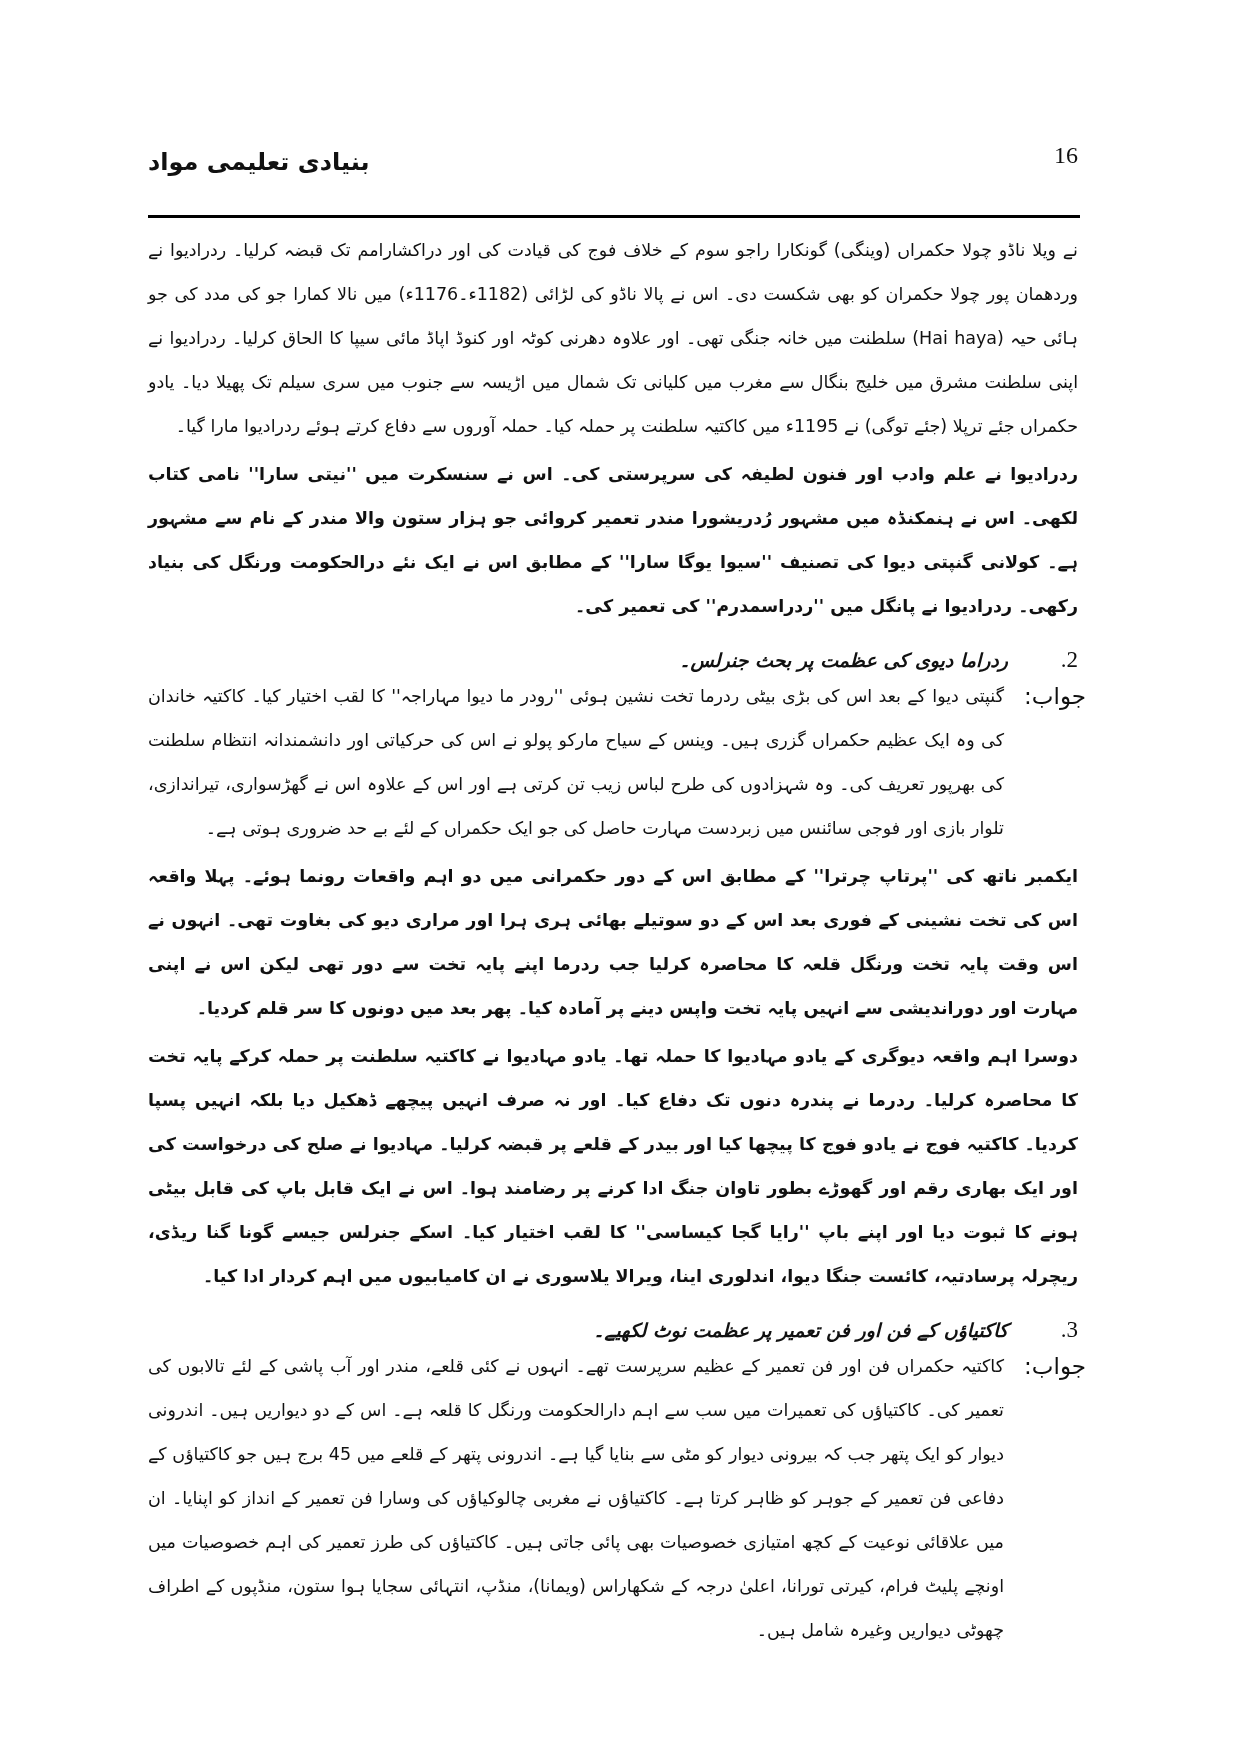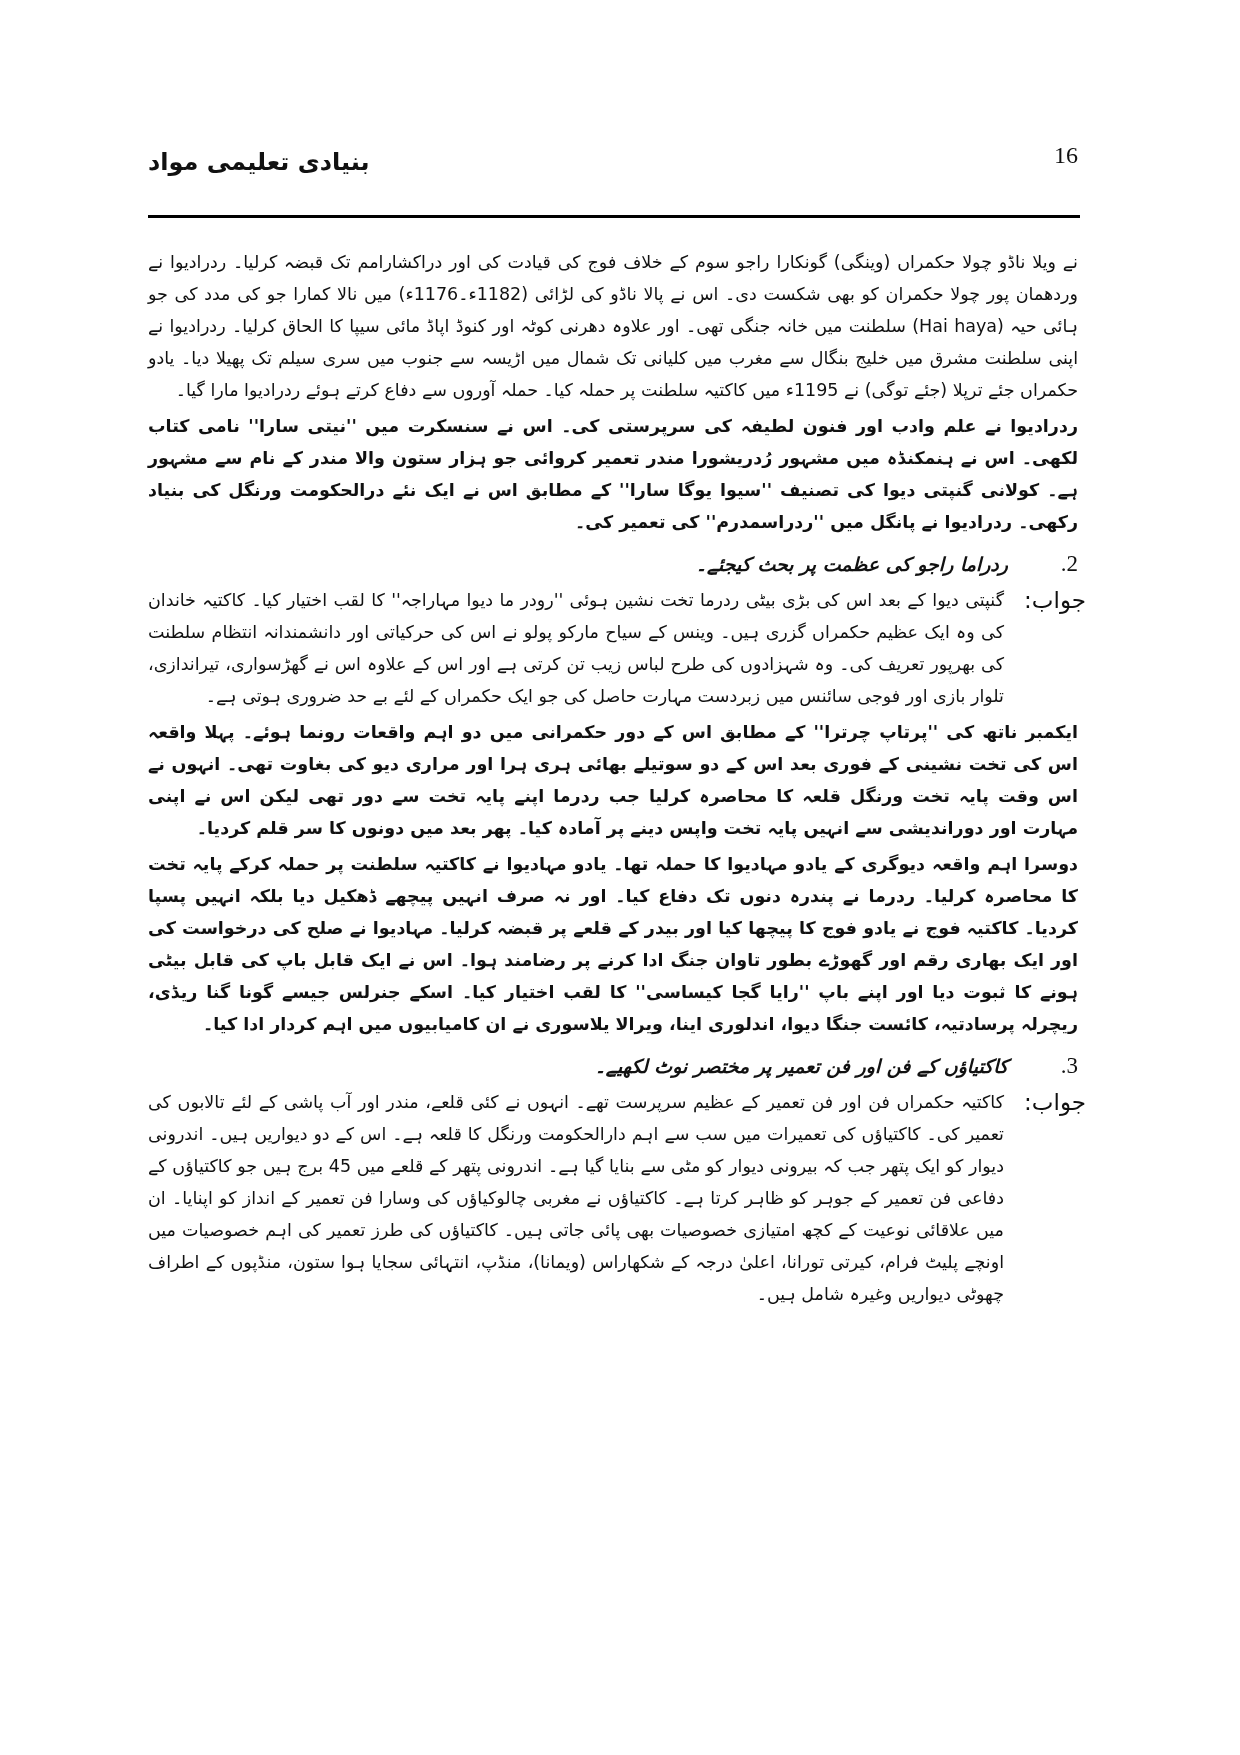--- a/index.html
+++ b/index.html
@@ -2,21 +2,21 @@
 <html><head>
 <meta charset="utf-8">
 <style>
   html, body { margin: 0; padding: 0; background: #ffffff; }
   body { width: 1240px; height: 1755px; position: relative; overflow: hidden; color: #111; }
   .page { position: absolute; left: 0; top: 0; width: 1240px; height: 1755px; }
   .header { position: absolute; left: 148px; top: 140px; width: 930px; height: 78px; }
   .header-title { position: absolute; left: 0; top: 8px; font-family: "DejaVu Sans", sans-serif; font-size: 24px; font-weight: bold; direction: rtl; }
   .page-number { position: absolute; right: 0; top: 2px; font-family: "Liberation Serif", serif; font-size: 24px; }
   .rule { position: absolute; left: 148px; top: 215px; width: 932px; height: 3px; background: #000; }
-  .body { position: absolute; left: 148px; top: 246px; width: 930px; direction: rtl; font-family: "DejaVu Sans", sans-serif; font-size: 17.5px; line-height: 32px; }
+  .body { position: absolute; left: 148px; top: 228px; width: 930px; direction: rtl; font-family: "DejaVu Sans", sans-serif; font-size: 17.5px; line-height: 44px; }
   .para { margin: 0; text-align: justify; text-align-last: right; }
   .para.gap { margin-top: 4px; font-weight: bold; }
   .q { position: relative; margin: 10px 0 2px 0; height: 34px; }
   .q-num { position: absolute; right: 0; top: 0; font-family: "Liberation Serif", serif; font-size: 23px; direction: ltr; }
   .q-text { position: absolute; right: 70px; top: 0; font-weight: bold; font-style: italic; font-size: 19px; }
   .answer { position: relative; padding-right: 74px; }
   .answer-label { position: absolute; right: -8px; top: 0; font-size: 23px; }
 </style>
 </head>
 <body>
@@ -27,31 +27,31 @@
     <span class="page-number">16</span>
   </div>
   <div class="rule"></div>
 
   <div class="body">
     <p class="para">نے ویلا ناڈو چولا حکمراں (وینگی) گونکارا راجو سوم کے خلاف فوج کی قیادت کی اور دراکشارامم تک قبضہ کرلیا۔ ردرادیوا نے وردھمان پور چولا حکمران کو بھی شکست دی۔ اس نے پالا ناڈو کی لڑائی (1182ء۔1176ء) میں نالا کمارا جو کی مدد کی جو ہائی حیہ (Hai haya) سلطنت میں خانہ جنگی تھی۔ اور علاوہ دھرنی کوٹہ اور کنوڈ اپاڈ مائی سیپا کا الحاق کرلیا۔ ردرادیوا نے اپنی سلطنت مشرق میں خلیج بنگال سے مغرب میں کلیانی تک شمال میں اڑیسہ سے جنوب میں سری سیلم تک پھیلا دیا۔ یادو حکمراں جئے ترپلا (جئے توگی) نے 1195ء میں کاکتیہ سلطنت پر حملہ کیا۔ حملہ آوروں سے دفاع کرتے ہوئے ردرادیوا مارا گیا۔</p>
     <p class="para gap">ردرادیوا نے علم وادب اور فنون لطیفہ کی سرپرستی کی۔ اس نے سنسکرت میں ''نیتی سارا'' نامی کتاب لکھی۔ اس نے ہنمکنڈہ میں مشہور رُدریشورا مندر تعمیر کروائی جو ہزار ستون والا مندر کے نام سے مشہور ہے۔ کولانی گنپتی دیوا کی تصنیف ''سیوا یوگا سارا'' کے مطابق اس نے ایک نئے درالحکومت ورنگل کی بنیاد رکھی۔ ردرادیوا نے پانگل میں ''ردراسمدرم'' کی تعمیر کی۔</p>
 
     <div class="q">
       <span class="q-num">.2</span>
-      <span class="q-text">ردراما راجو کی عظمت پر بحث کیجئے۔</span>
+      <span class="q-text">ردراما دیوی کی عظمت پر بحث جنرلس۔</span>
     </div>
     <div class="answer">
       <span class="answer-label">جواب:</span>
       <p class="para">گنپتی دیوا کے بعد اس کی بڑی بیٹی ردرما تخت نشین ہوئی ''رودر ما دیوا مہاراجہ'' کا لقب اختیار کیا۔ کاکتیہ خاندان کی وہ ایک عظیم حکمراں گزری ہیں۔ وینس کے سیاح مارکو پولو نے اس کی حرکیاتی اور دانشمندانہ انتظام سلطنت کی بھرپور تعریف کی۔ وہ شہزادوں کی طرح لباس زیب تن کرتی ہے اور اس کے علاوہ اس نے گھڑسواری، تیراندازی، تلوار بازی اور فوجی سائنس میں زبردست مہارت حاصل کی جو ایک حکمراں کے لئے بے حد ضروری ہوتی ہے۔</p>
     </div>
     <p class="para gap">ایکمبر ناتھ کی ''پرتاپ چرترا'' کے مطابق اس کے دور حکمرانی میں دو اہم واقعات رونما ہوئے۔ پہلا واقعہ اس کی تخت نشینی کے فوری بعد اس کے دو سوتیلے بھائی ہری ہرا اور مراری دیو کی بغاوت تھی۔ انہوں نے اس وقت پایہ تخت ورنگل قلعہ کا محاصرہ کرلیا جب ردرما اپنے پایہ تخت سے دور تھی لیکن اس نے اپنی مہارت اور دوراندیشی سے انہیں پایہ تخت واپس دینے پر آمادہ کیا۔ پھر بعد میں دونوں کا سر قلم کردیا۔</p>
     <p class="para gap">دوسرا اہم واقعہ دیوگری کے یادو مہادیوا کا حملہ تھا۔ یادو مہادیوا نے کاکتیہ سلطنت پر حملہ کرکے پایہ تخت کا محاصرہ کرلیا۔ ردرما نے پندرہ دنوں تک دفاع کیا۔ اور نہ صرف انہیں پیچھے ڈھکیل دیا بلکہ انہیں پسپا کردیا۔ کاکتیہ فوج نے یادو فوج کا پیچھا کیا اور بیدر کے قلعے پر قبضہ کرلیا۔ مہادیوا نے صلح کی درخواست کی اور ایک بھاری رقم اور گھوڑے بطور تاوان جنگ ادا کرنے پر رضامند ہوا۔ اس نے ایک قابل باپ کی قابل بیٹی ہونے کا ثبوت دیا اور اپنے باپ ''رایا گجا کیساسی'' کا لقب اختیار کیا۔ اسکے جنرلس جیسے گونا گنا ریڈی، ریچرلہ پرسادتیہ، کائست جنگا دیوا، اندلوری اینا، ویرالا یلاسوری نے ان کامیابیوں میں اہم کردار ادا کیا۔</p>
 
     <div class="q">
       <span class="q-num">.3</span>
-      <span class="q-text">کاکتیاؤں کے فن اور فن تعمیر پر مختصر نوٹ لکھیے۔</span>
+      <span class="q-text">کاکتیاؤں کے فن اور فن تعمیر پر عظمت نوٹ لکھیے۔</span>
     </div>
     <div class="answer">
       <span class="answer-label">جواب:</span>
       <p class="para">کاکتیہ حکمراں فن اور فن تعمیر کے عظیم سرپرست تھے۔ انہوں نے کئی قلعے، مندر اور آب پاشی کے لئے تالابوں کی تعمیر کی۔ کاکتیاؤں کی تعمیرات میں سب سے اہم دارالحکومت ورنگل کا قلعہ ہے۔ اس کے دو دیواریں ہیں۔ اندرونی دیوار کو ایک پتھر جب کہ بیرونی دیوار کو مٹی سے بنایا گیا ہے۔ اندرونی پتھر کے قلعے میں 45 برج ہیں جو کاکتیاؤں کے دفاعی فن تعمیر کے جوہر کو ظاہر کرتا ہے۔ کاکتیاؤں نے مغربی چالوکیاؤں کی وسارا فن تعمیر کے انداز کو اپنایا۔ ان میں علاقائی نوعیت کے کچھ امتیازی خصوصیات بھی پائی جاتی ہیں۔ کاکتیاؤں کی طرز تعمیر کی اہم خصوصیات میں اونچے پلیٹ فرام، کیرتی تورانا، اعلیٰ درجہ کے شکھاراس (ویمانا)، منڈپ، انتہائی سجایا ہوا ستون، منڈپوں کے اطراف چھوٹی دیواریں وغیرہ شامل ہیں۔</p>
     </div>
   </div>
 </div>
 
 </body></html>

